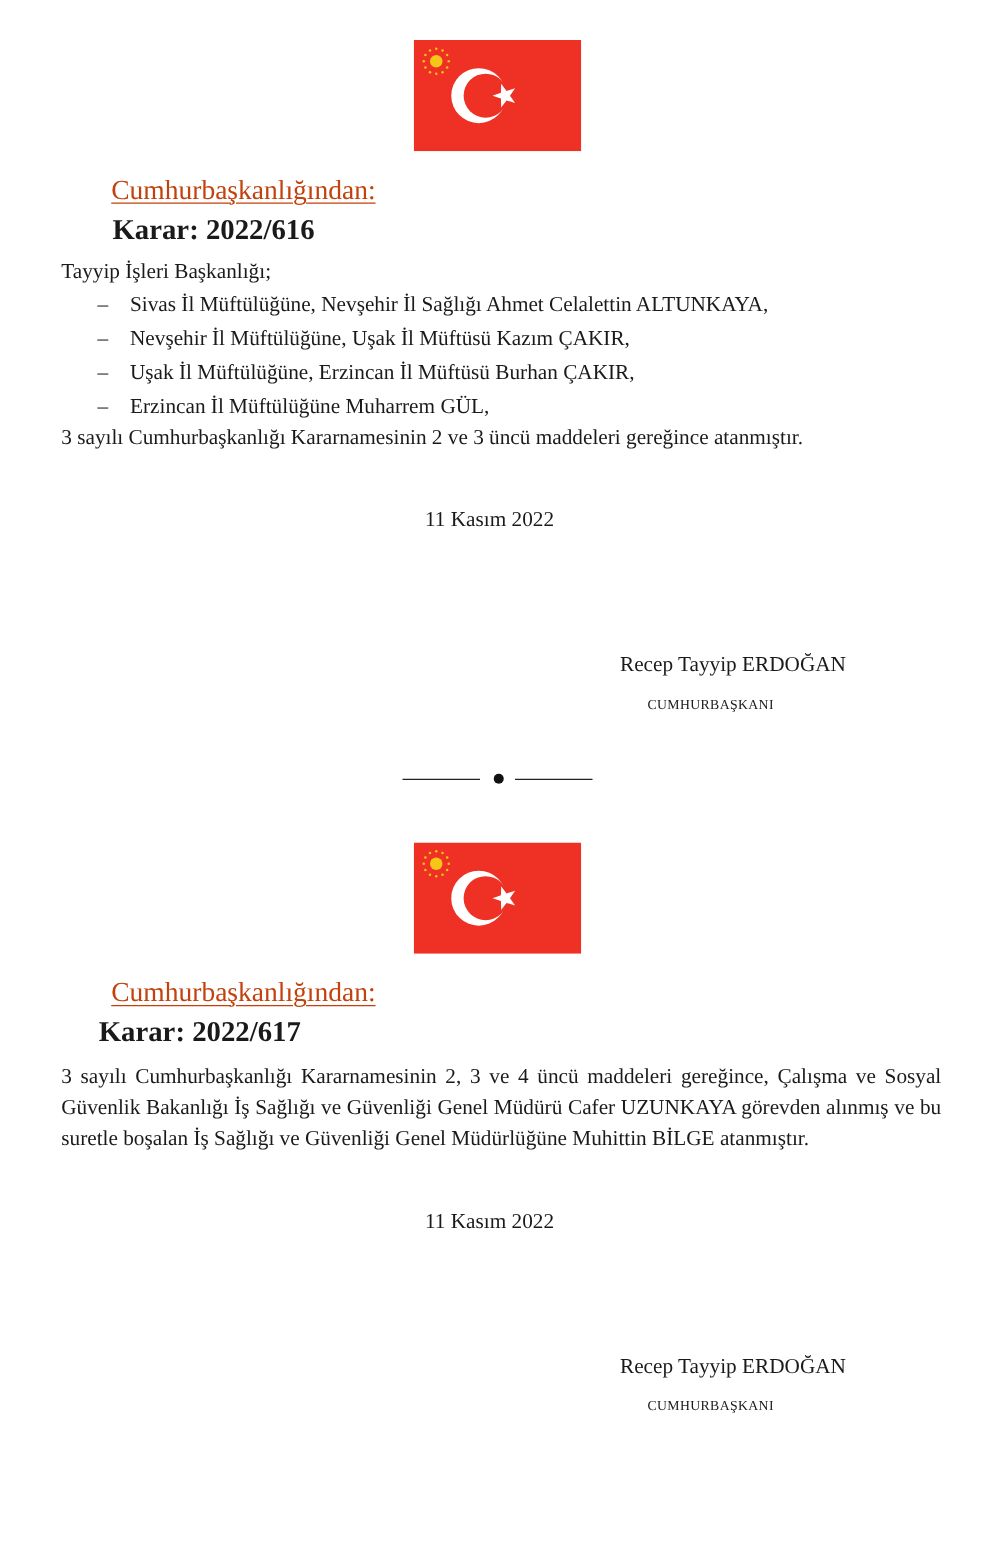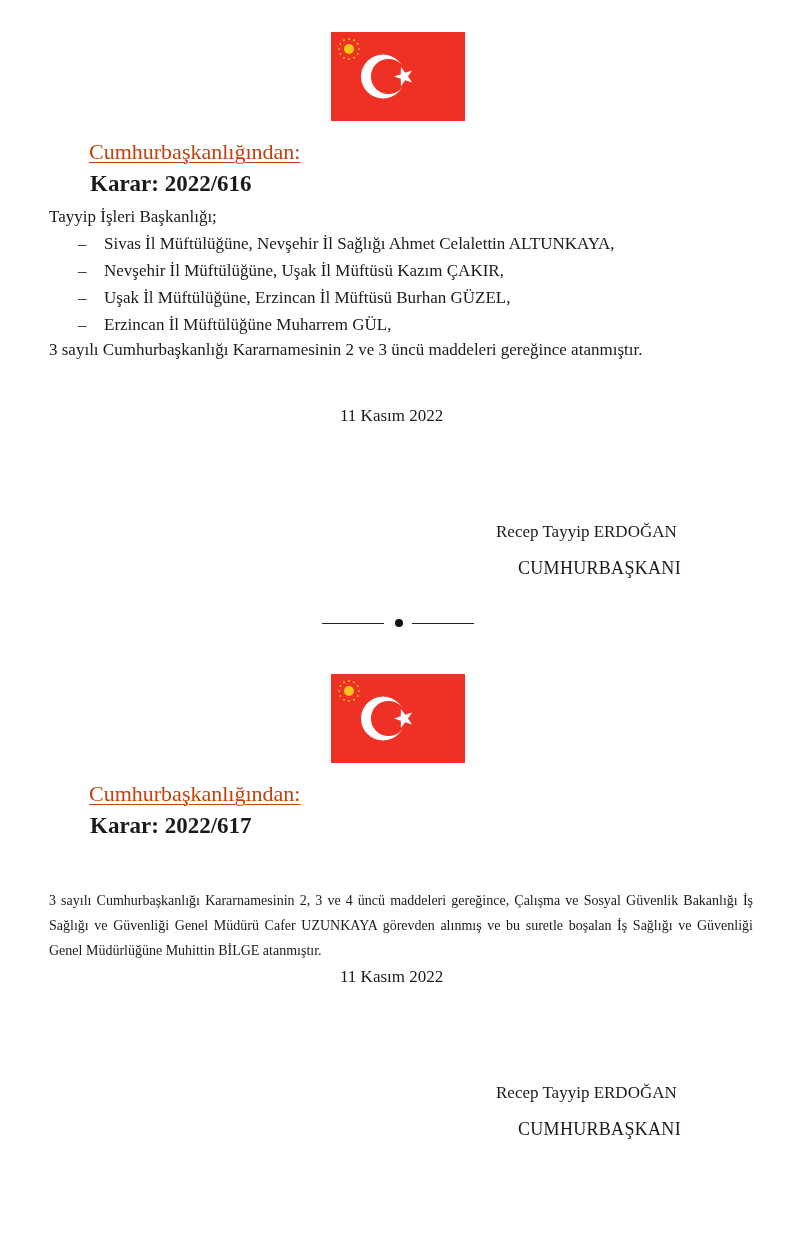--- a/index.html
+++ b/index.html
@@ -8,24 +8,24 @@
     font-family: "Liberation Serif", "DejaVu Serif", serif;
     color: #1a1a1a;
   }
   .abs { position: absolute; }
   .flag { position: absolute; left: 331px; width: 134px; height: 89px; }
   .heading { font-size: 22px; text-decoration: underline; text-decoration-thickness: 1px; text-underline-offset: 3px; color: #c2410c; }
   .karar { font-size: 23px; font-weight: bold; }
   .body-text { font-size: 17px; }
   .list-item { position: absolute; left: 78px; font-size: 17px; white-space: nowrap; }
   .list-item .dash { display: inline-block; width: 26px; }
-  .para { position: absolute; left: 49px; width: 704px; font-size: 14px; line-height: 25px; text-align: justify; margin-top: 40px; }
+  .para { position: absolute; left: 49px; width: 704px; font-size: 17px; line-height: 25px; text-align: justify; }
   .date { font-size: 17px; }
   .signer { font-size: 17px; font-weight: normal; }
-  .title { font-size: 18px; letter-spacing: 0.3px; text-align: center; }
+  .title { font-size: 11px; letter-spacing: 0.3px; text-align: center; }
   .separator { position: absolute; top: 620px; left: 322px; width: 154px; height: 4px; }
   .separator .line { position: absolute; top: 3px; height: 1px; background: #222; width: 62px; }
   .separator .dot { position: absolute; left: 73px; top: -1px; width: 8px; height: 8px; border-radius: 50%; background: #111; }
 </style>
 </head>
 <body>
 
 <svg class="flag" style="top:32px" viewBox="0 0 134 89">
   <rect width="134" height="89" fill="#ee3124"></rect>
   <g>
@@ -54,21 +54,21 @@
 <div class="abs karar" style="top:171px;left:90px">Karar: 2022/616</div>
 <div class="abs body-text" style="top:207px;left:49px">Tayyip İşleri Başkanlığı;</div>
 
 <div class="list-item" style="top:234px">
   <span class="dash">–</span><span>Sivas İl Müftülüğüne, Nevşehir İl Sağlığı Ahmet Celalettin ALTUNKAYA,</span>
 </div>
 <div class="list-item" style="top:261px">
   <span class="dash">–</span><span>Nevşehir İl Müftülüğüne, Uşak İl Müftüsü Kazım ÇAKIR,</span>
 </div>
 <div class="list-item" style="top:288px">
-  <span class="dash">–</span><span>Uşak İl Müftülüğüne, Erzincan İl Müftüsü Burhan GÜZEL,</span>
+  <span class="dash">–</span><span>Uşak İl Müftülüğüne, Erzincan İl Müftüsü Burhan ÇAKIR,</span>
 </div>
 <div class="list-item" style="top:315px">
   <span class="dash">–</span><span>Erzincan İl Müftülüğüne Muharrem GÜL,</span>
 </div>
 
 <div class="abs body-text" style="top:340px;left:49px;white-space:nowrap">3 sayılı Cumhurbaşkanlığı Kararnamesinin 2 ve 3 üncü maddeleri gereğince atanmıştır.</div>
 
 <div class="abs date" style="top:406px;left:340px">11 Kasım 2022</div>
 <div class="abs signer" style="top:522px;left:496px">Recep Tayyip ERDOĞAN</div>
 <div class="abs title" style="top:558px;left:518px">CUMHURBAŞKANI</div>
@@ -97,19 +97,19 @@
         <circle cx="9.3" cy="12" r="1"></circle>
         <circle cx="13" cy="8.3" r="1"></circle>
     </g>
   </g>
   <circle cx="52" cy="44.5" r="22" fill="#ffffff"></circle>
   <circle cx="57.5" cy="44.5" r="17.6" fill="#ee3124"></circle>
   <polygon fill="#ffffff" transform="translate(73,44.5) rotate(-90)" points="0,-10 2.35,-3.24 9.51,-3.09 3.80,1.24 5.88,8.09 0,4 -5.88,8.09 -3.80,1.24 -9.51,-3.09 -2.35,-3.24"></polygon>
 </svg>
 
 <div class="abs heading" style="top:781px;left:89px">Cumhurbaşkanlığından:</div>
-<div class="abs karar" style="top:813px;left:90px">Karar: 2022/617</div>
+<div class="abs karar" style="top:813px;left:79px">Karar: 2022/617</div>
 
 <div class="para" style="top:848px">3 sayılı Cumhurbaşkanlığı Kararnamesinin 2, 3 ve 4 üncü maddeleri gereğince, Çalışma ve Sosyal Güvenlik Bakanlığı İş Sağlığı ve Güvenliği Genel Müdürü Cafer UZUNKAYA görevden alınmış ve bu suretle boşalan İş Sağlığı ve Güvenliği Genel Müdürlüğüne Muhittin BİLGE atanmıştır.</div>
 
 <div class="abs date" style="top:967px;left:340px">11 Kasım 2022</div>
 <div class="abs signer" style="top:1083px;left:496px">Recep Tayyip ERDOĞAN</div>
 <div class="abs title" style="top:1119px;left:518px">CUMHURBAŞKANI</div>
 
 </body></html>

